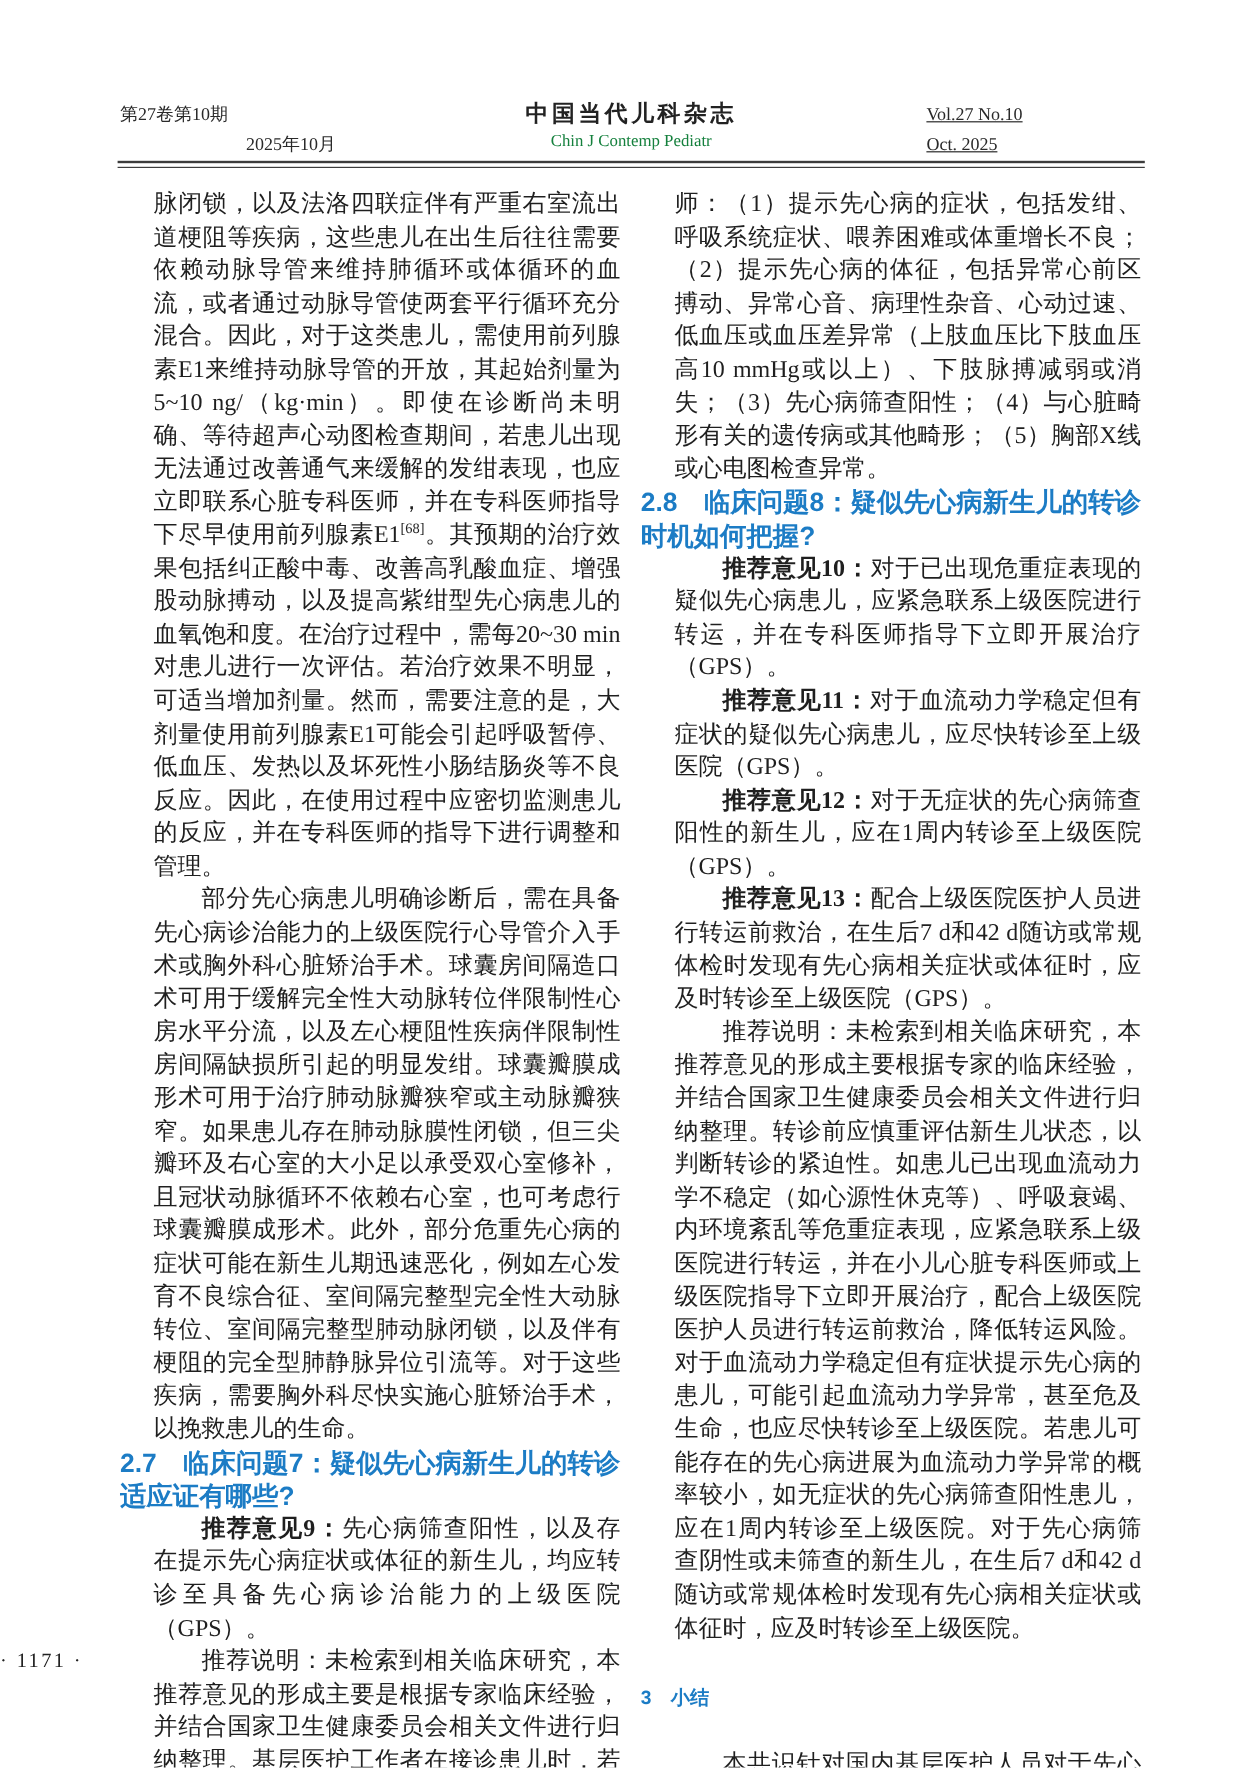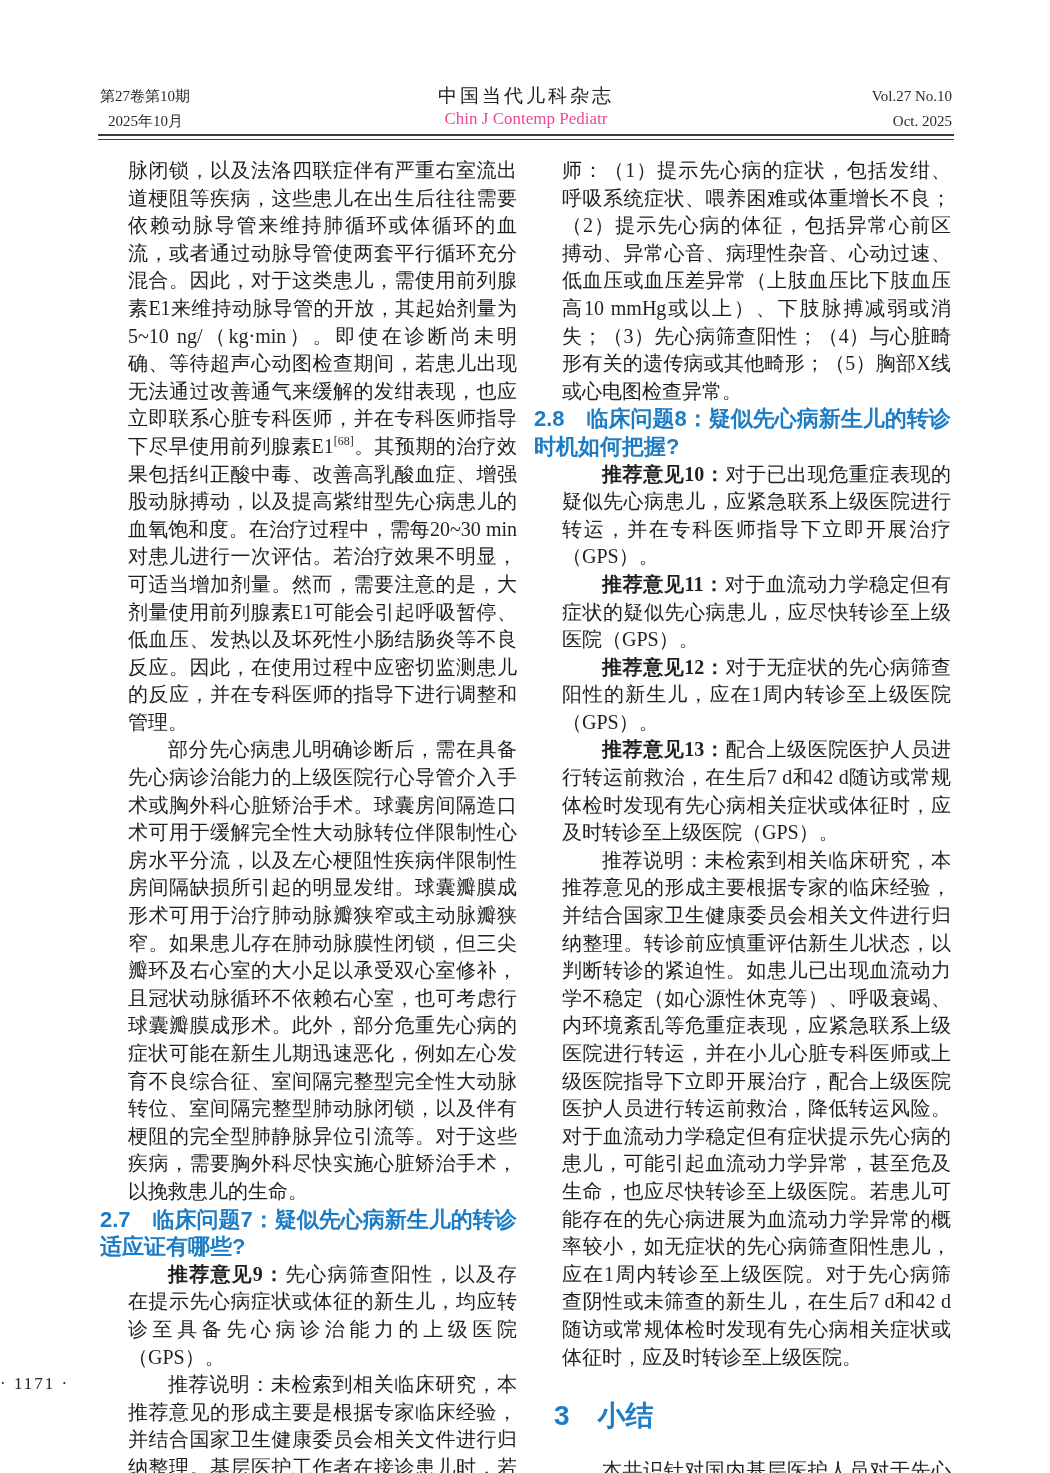--- a/index.html
+++ b/index.html
@@ -12,28 +12,28 @@
     overflow: hidden;
   }
   .page { position: absolute; inset: 0; background: #fff; border-radius: 13px; }
 
   
   .hdr {
     position: absolute; top: 84px; left: 100px; right: 98px;
     display: flex; justify-content: space-between; align-items: flex-start;
   }
   .hdr-left, .hdr-right { width: 180px; font-size: 15px; line-height: 25px; color: #2a2a2a; }
-  .hdr-left .l2 { padding-left: 8px; }
-  .hdr-right { text-align: right; }
+  .hdr-left .l2 { padding-left: 8px; text-align: right; }
+  .hdr-right { text-align: left; text-decoration: underline; }
   .hdr-center { text-align: center; flex: 1; }
   .journal-cn {
-    font-size: 19px; letter-spacing: 3px; font-weight: normal; color: #222;
+    font-size: 19px; letter-spacing: 3px; font-weight: bold; color: #222;
     font-family: "Liberation Serif", serif; line-height: 24px;
   }
-  .journal-en { font-size: 17px; color: #ec4899; line-height: 22px; text-align: center; }
+  .journal-en { font-size: 14px; color: #15803d; line-height: 22px; text-align: center; }
 
   .hdr-rule {
     position: absolute; top: 134px; left: 98px; right: 96px; height: 6px;
     border-top: 2px solid #3c3c3c; border-bottom: 1.5px solid #3c3c3c;
   }
 
   
   .cols {
     position: absolute; top: 157px; left: 100px; width: 851px;
     display: flex; gap: 17px;
@@ -51,23 +51,23 @@
   .sup { font-size: 12px; vertical-align: super; line-height: 0; }
 
   .sec-heading {
     font-family: "Liberation Sans", "DejaVu Sans", sans-serif;
     font-weight: bold; font-size: 22px; line-height: 27.6px;
     color: var(--accent, #1c7cc5);
     text-align: left;
   }
   .big-heading {
     font-family: "Liberation Sans", "DejaVu Sans", sans-serif;
-    font-weight: bold; font-size: 28px; line-height: 30px;
+    font-weight: bold; font-size: 16px; line-height: 30px;
     color: var(--accent, #1c7cc5);
-    margin-top: 30px; margin-bottom: 26px; margin-left: 20px;
+    margin-top: 30px; margin-bottom: 26px;
   }
 
   
   .footer {
     position: absolute; top: 1374px; left: 0; width: 100%;
     text-align: left; font-size: 17px; color: #222;
     letter-spacing: 2px;
   }
 </style>
 </head>

